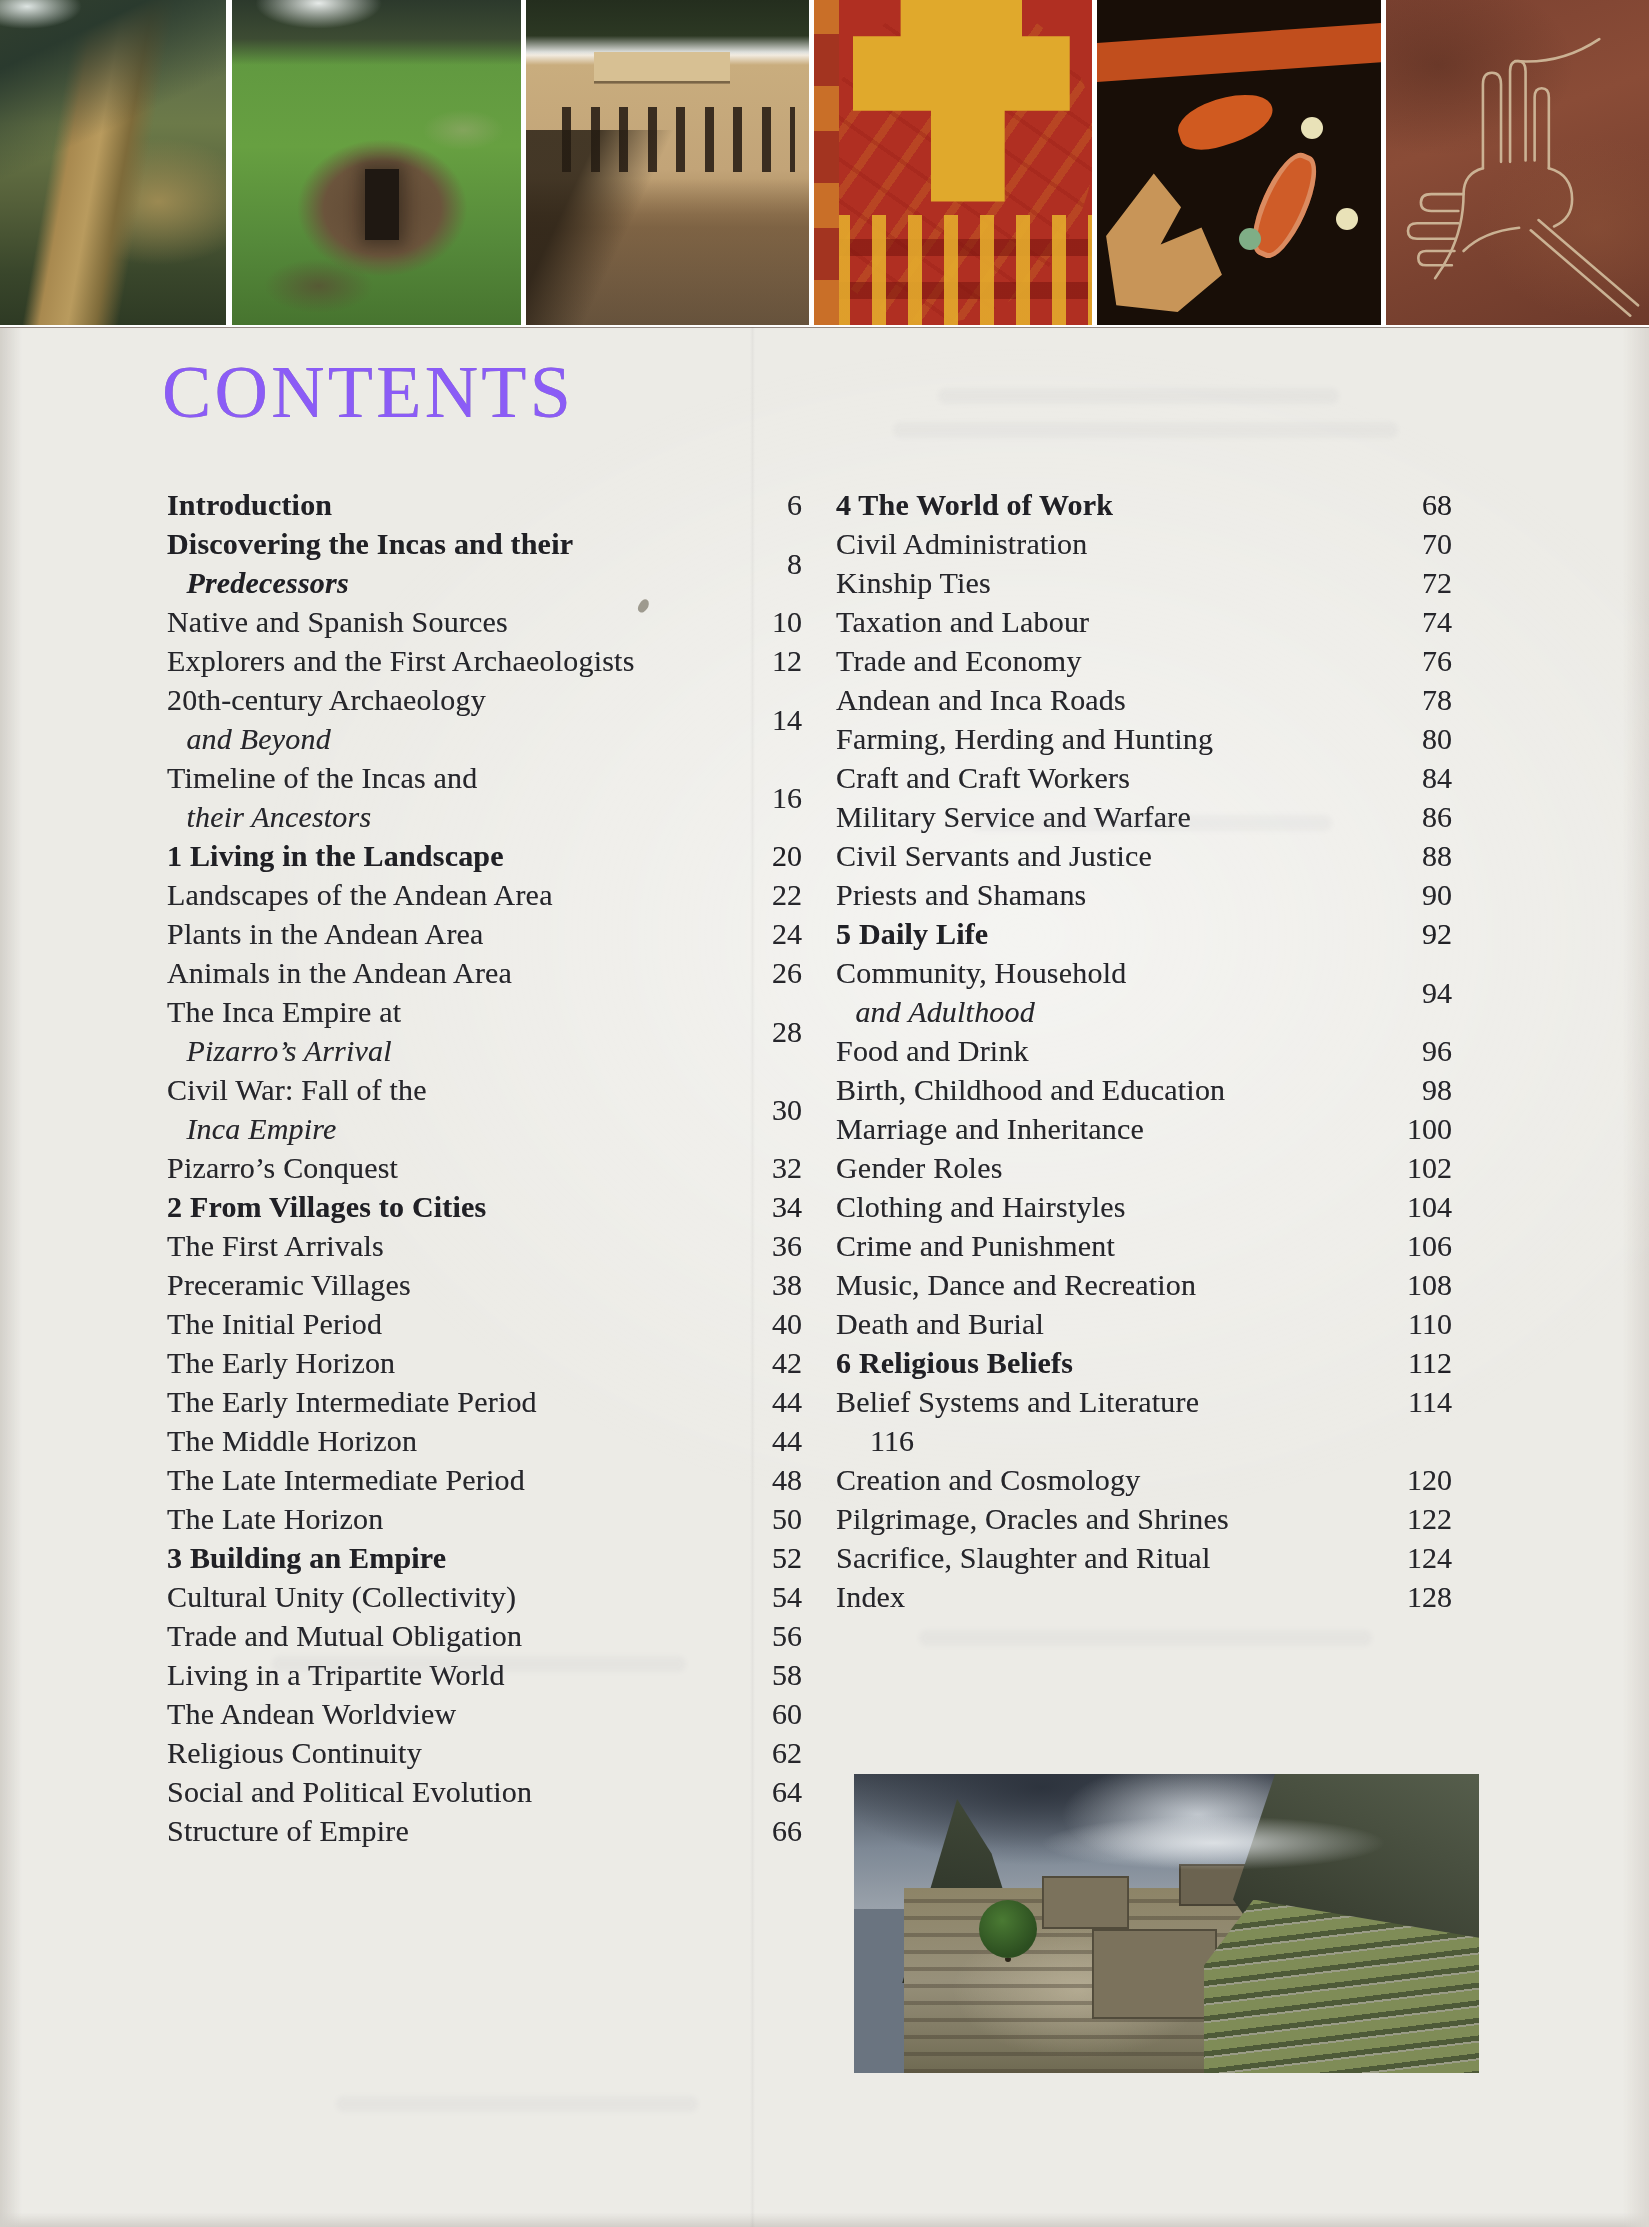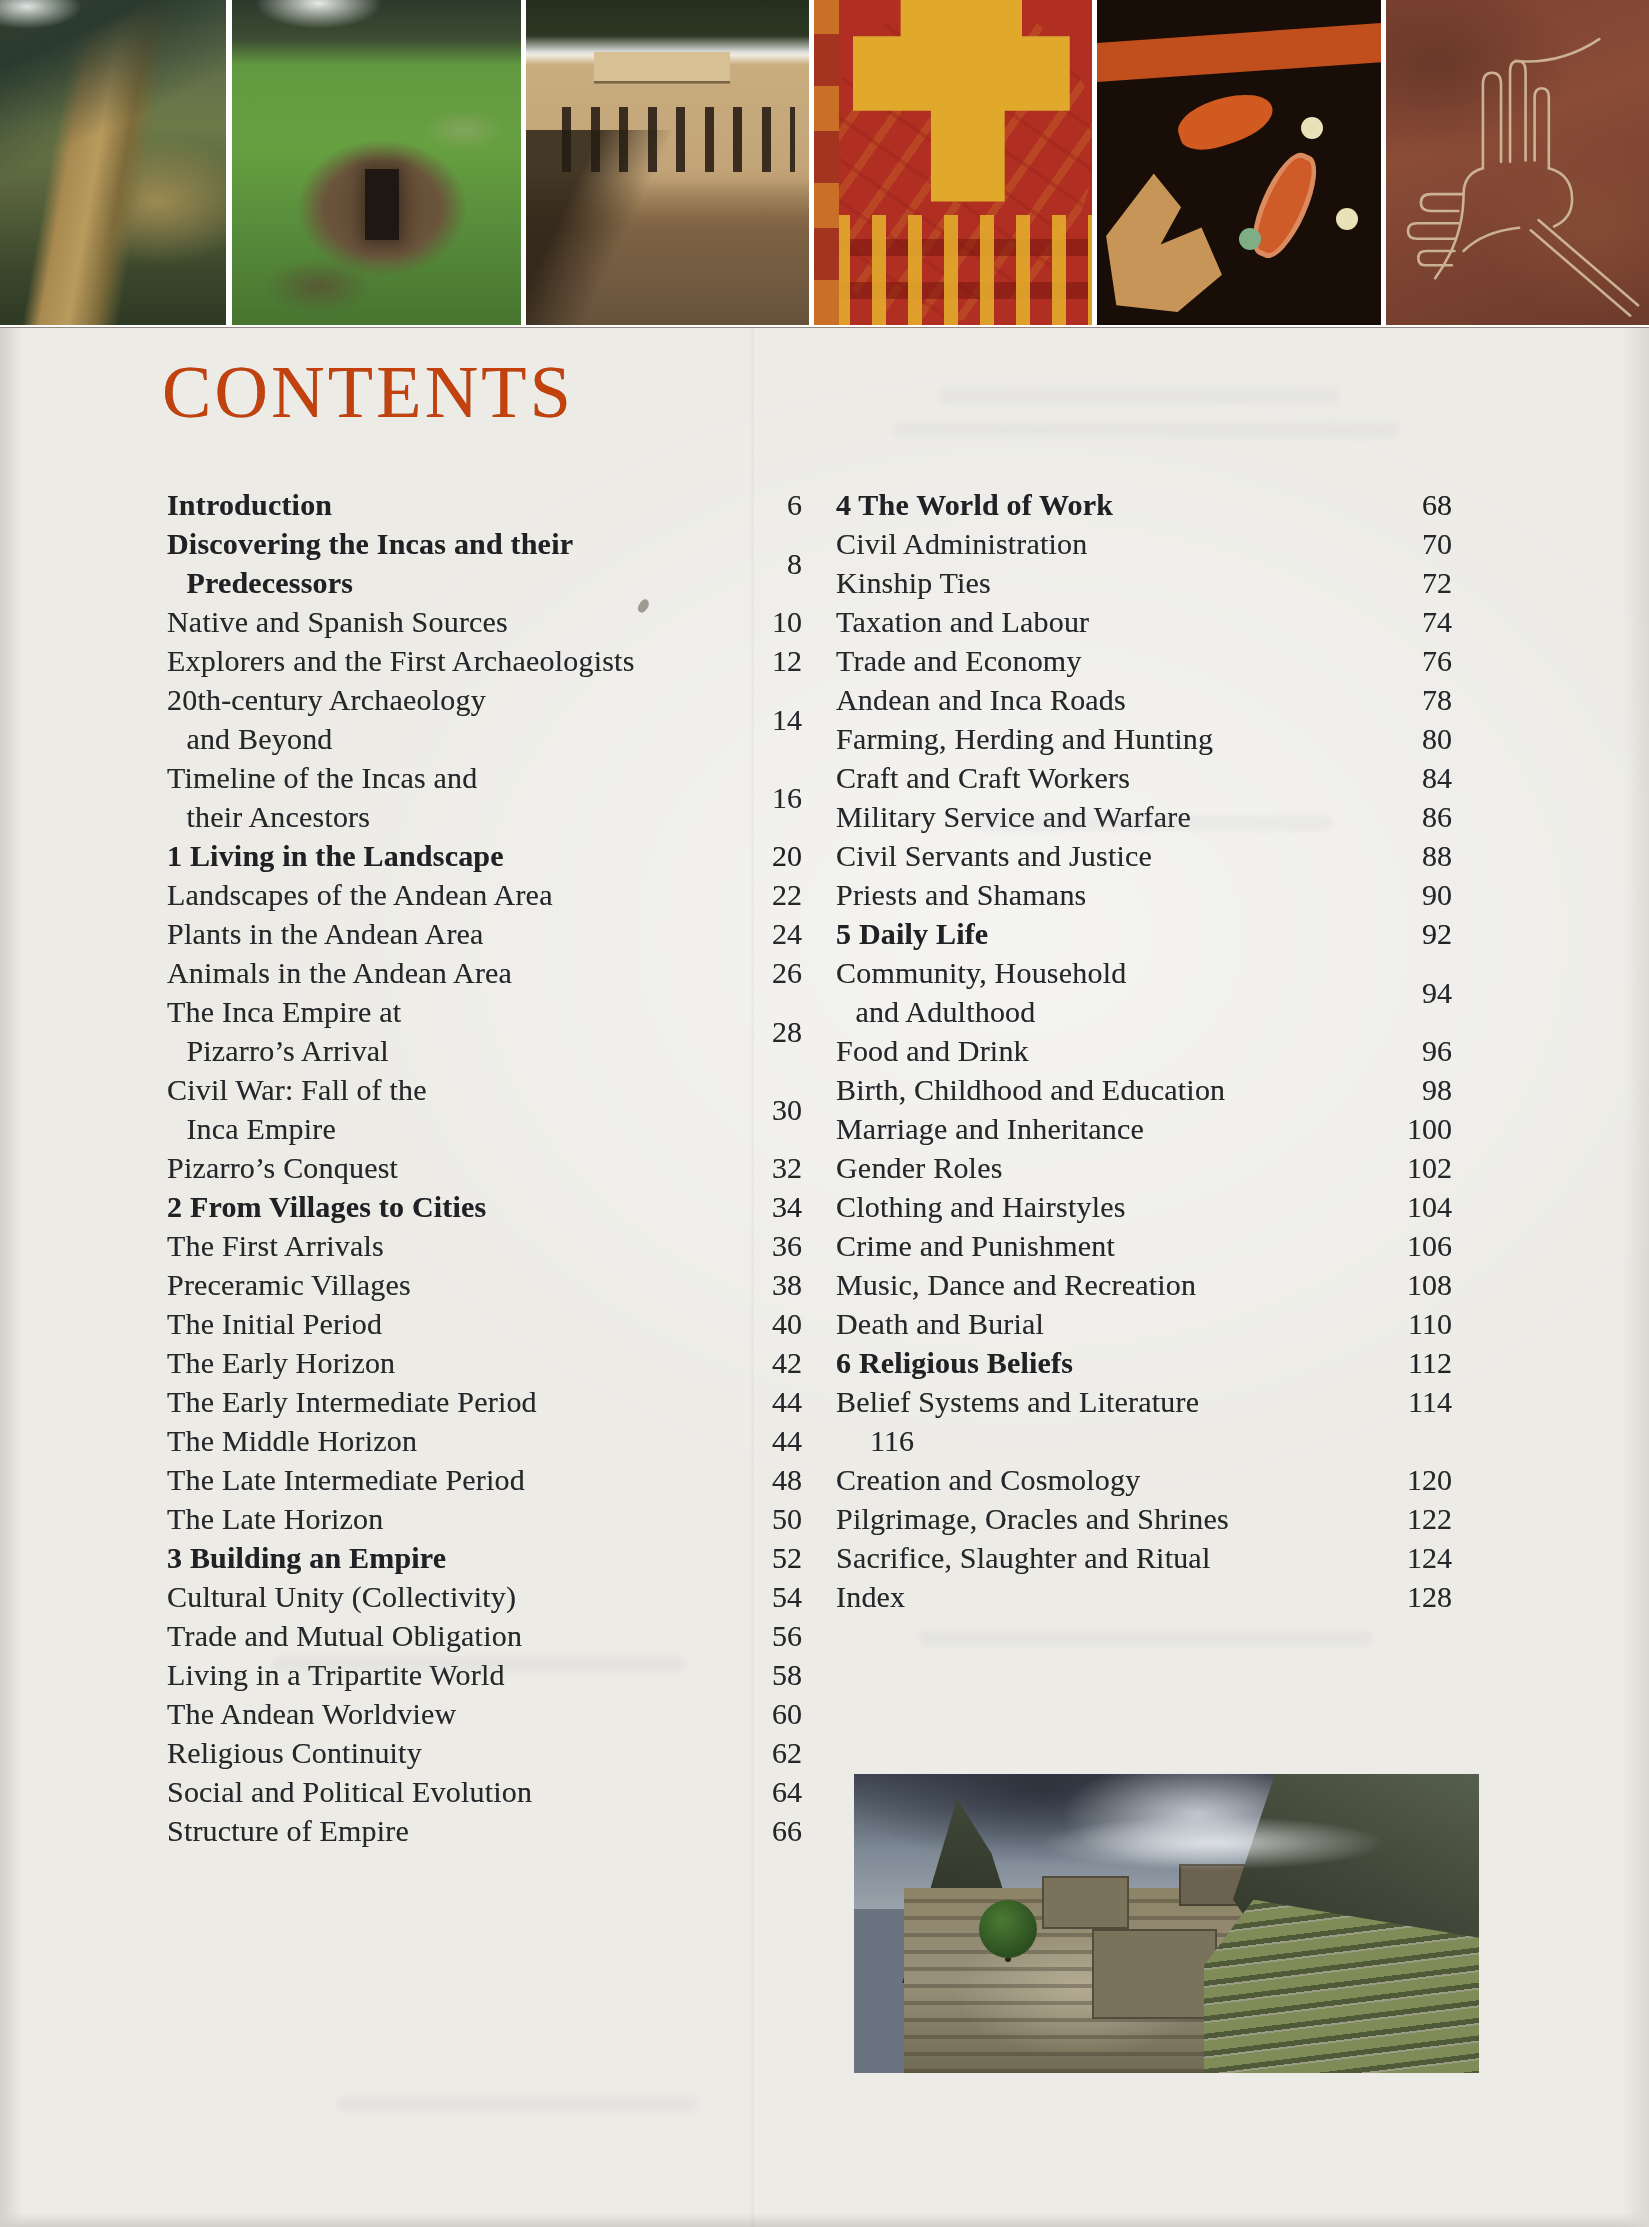--- a/index.html
+++ b/index.html
@@ -69,29 +69,29 @@
   .ph5 .d1,.ph5 .d2,.ph5 .d3{position:absolute;width:22px;height:22px;border-radius:50%;background:#e9e2b8;}
   .ph5 .d1{left:72%;top:36%;} .ph5 .d2{left:84%;top:64%;} .ph5 .d3{left:50%;top:70%;background:#7fae86;}
   .ph6{left:1386px;width:263px;
     background:
       radial-gradient(194px 129px at 20% 20%, rgba(60,30,20,.35), rgba(60,30,20,0) 70%),
       radial-gradient(168px 129px at 80% 70%, rgba(150,90,60,.4), rgba(150,90,60,0) 70%),
       linear-gradient(160deg, #7c4231 0%, #8a4c37 40%, #7a4230 70%, #6d3a2b 100%);}
   .ph6 svg{position:absolute;left:0;top:0;width:100%;height:100%;}
   
   .title{position:absolute;left:162px;top:344px;font-size:74px;line-height:97px;letter-spacing:3.2px;
-    color:#c2410c;font-weight:400;text-shadow:0 0 0.6px rgba(59,60,66,.5);}
+    color:#8b5cf6;font-weight:400;text-shadow:0 0 0.6px rgba(59,60,66,.5);}
   
   .toc{position:absolute;top:485px;}
   .toc-left{left:167px;width:635px;}
   .toc-right{left:836px;width:616px;}
   .toc-row{display:flex;justify-content:space-between;align-items:center;}
   .toc-row.gap{}
   .toc-line{font-size:30px;line-height:39px;color:#26262b;letter-spacing:0.2px;text-shadow:0 0 0.6px rgba(38,38,43,.4);}
-  .toc-line.cont{padding-left:19.4px;}
+  .toc-line.cont{padding-left:19.4px;font-style:italic;}
   .toc-row.bold .toc-line{font-weight:700;color:#202025;}
   .toc-page{font-size:30px;line-height:39px;color:#26262b;min-width:78px;text-align:right;text-shadow:0 0 0.6px rgba(38,38,43,.4);}
   .toc-row.pbold .toc-page{font-weight:400;color:#202025;}
   
   .machu{position:absolute;left:854px;top:1774px;width:625px;height:299px;overflow:hidden;background:#6a7480;}
   .mp-sky{position:absolute;left:0;top:0;width:100%;height:45%;
     background:
       radial-gradient(194px 78px at 55% 30%, rgba(230,235,240,.75), rgba(230,235,240,0) 70%),
       radial-gradient(272px 104px at 30% 10%, rgba(40,46,56,.85), rgba(40,46,56,0) 75%),
       radial-gradient(246px 97px at 75% 5%, rgba(52,58,68,.9), rgba(52,58,68,0) 70%),

